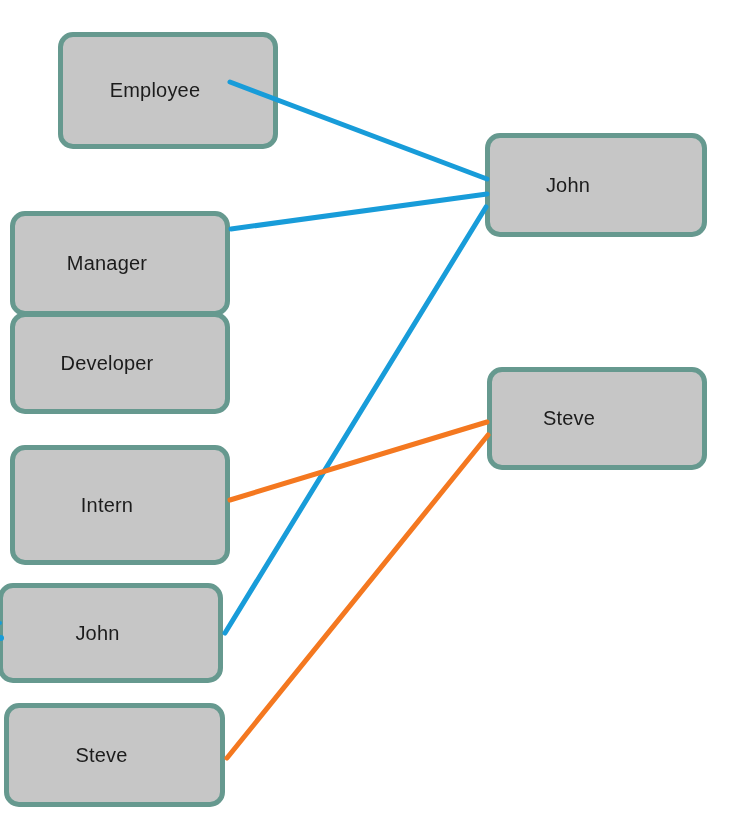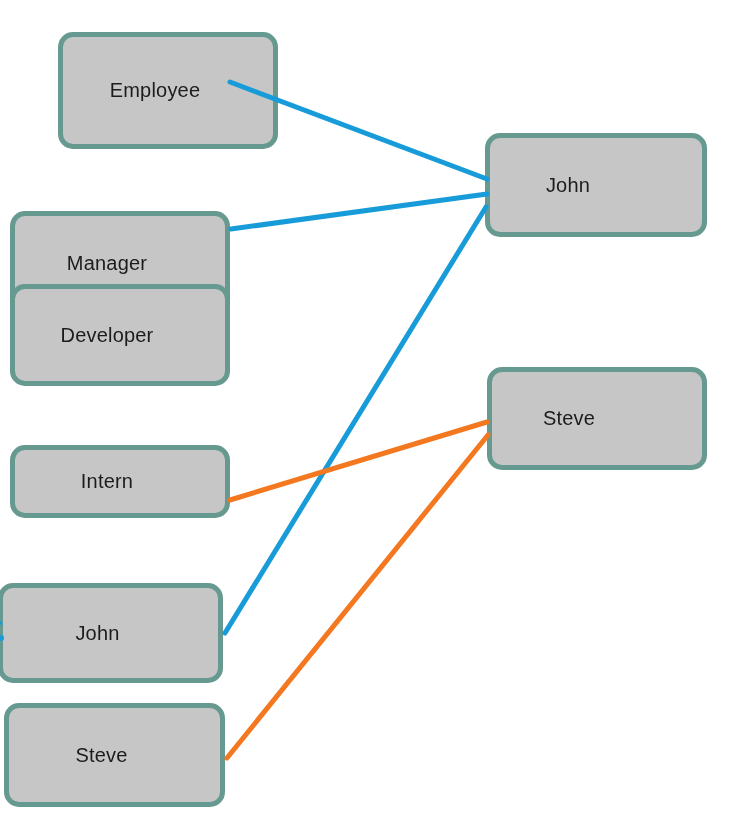--- a/index.html
+++ b/index.html
@@ -46,24 +46,24 @@
 <body>
 
 <div class="canvas">
   <div class="node-layer">
       <div class="node left" style="left: 10px; top: 32px; width: 220px; height: 117px; background: rgb(198, 198, 198); border-color: rgb(102, 153, 143); margin-left: 48px;">
         <span class="label" style="color: rgb(28, 28, 28);">Employee</span>
       </div>
       <div class="node left" style="left: 10px; top: 163px; width: 220px; height: 105px; background: rgb(198, 198, 198); border-color: rgb(102, 153, 143); margin-top: 48px;">
         <span class="label" style="color: rgb(28, 28, 28);">Manager</span>
       </div>
-      <div class="node left" style="left: 10px; top: 284px; width: 220px; height: 102px; background: rgb(198, 198, 198); border-color: rgb(102, 153, 143);">
+      <div class="node left" style="left: 10px; top: 312px; width: 220px; height: 102px; background: rgb(198, 198, 198); border-color: rgb(102, 153, 143);">
         <span class="label" style="color: rgb(28, 28, 28);">Developer</span>
       </div>
-      <div class="node left" style="left: 10px; top: 445px; width: 220px; height: 73px; background: rgb(198, 198, 198); border-color: rgb(102, 153, 143);">
+      <div class="node left" style="left: 10px; top: 445px; width: 220px; height: 120px; background: rgb(198, 198, 198); border-color: rgb(102, 153, 143);">
         <span class="label" style="color: rgb(28, 28, 28);">Intern</span>
       </div>
       <div class="node left" style="left: -2px; top: 583px; width: 225px; height: 100px; background: rgb(198, 198, 198); border-color: rgb(102, 153, 143);">
         <span class="label" style="color: rgb(28, 28, 28);">John</span>
       </div>
       <div class="node left" style="left: 4px; top: 703px; width: 221px; height: 104px; background: rgb(198, 198, 198); border-color: rgb(102, 153, 143);">
         <span class="label" style="color: rgb(28, 28, 28);">Steve</span>
       </div>
       <div class="node right" style="left: 485px; top: 133px; width: 222px; height: 104px; background: rgb(198, 198, 198); border-color: rgb(102, 153, 143);">
         <span class="label" style="color: rgb(28, 28, 28);">John</span>

